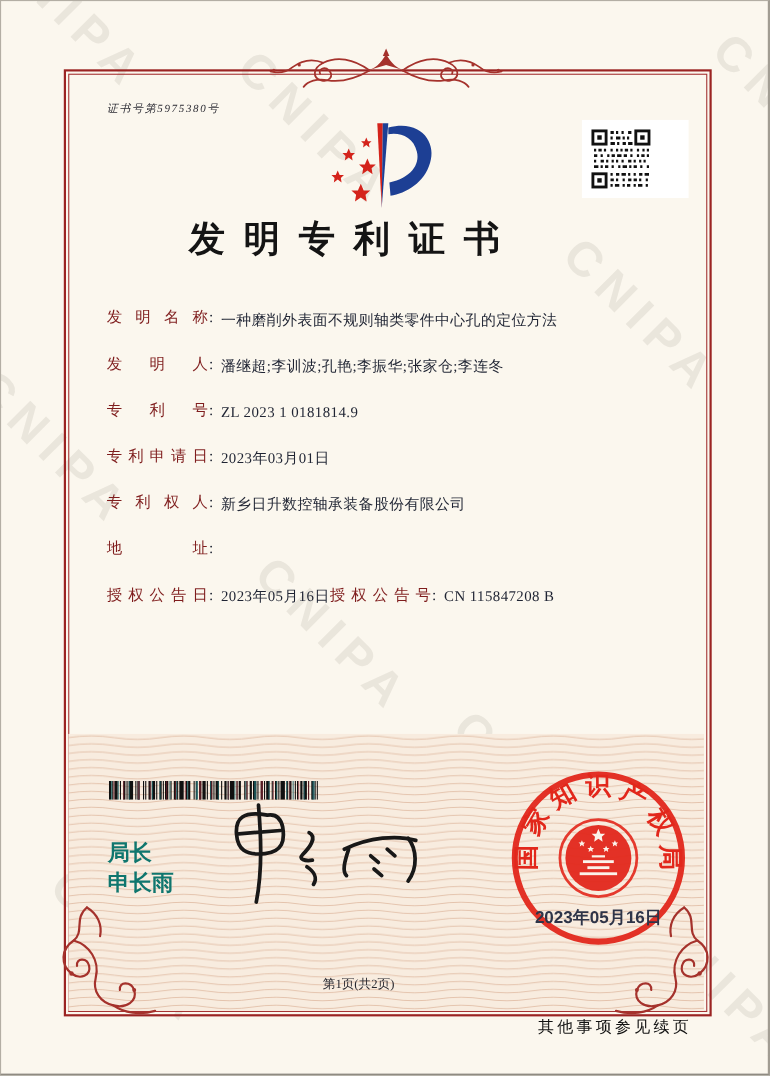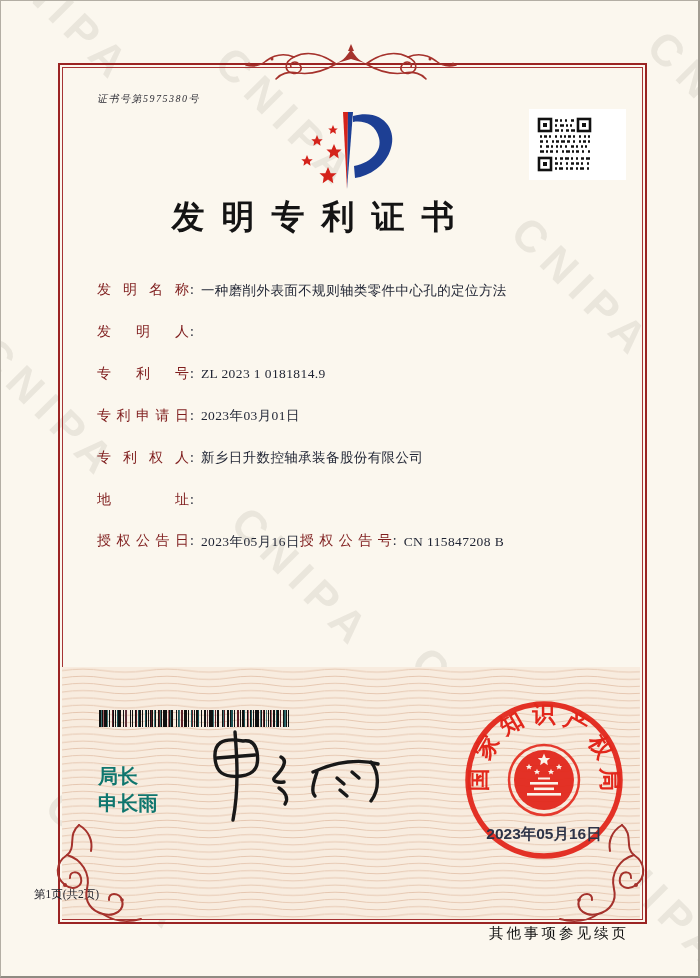--- a/index.html
+++ b/index.html
@@ -32,21 +32,21 @@
   .fcolon{flex:none; margin:0 7px 0 1px;}
   .fvalue{letter-spacing:0.4px; font-size:13.5px; padding-top:0.5px;}
   .grant2{display:flex;}
   
   .legal{left:96px; top:566px; width:510px; color:#1b1b1b; font-size:12.8px; line-height:21.5px;}
   .legal p{margin:0 0 4px 0; text-indent:2em; letter-spacing:0.6px;}
   
   .guil{left:61px; top:666px; width:578px; height:252px; z-index:2;}
   .signer{left:97px; top:762px; font-family:Liberation Serif, serif;
     font-weight:600; color:#0f766e; font-size:20px; line-height:27px; z-index:4;}
-  .pageno{left:58px; top:886px; width:584px; font-size:11.5px;
+  .pageno{left:58px; top:886px; width:584px; text-align:center; font-size:11.5px;
     color:#26262e; transform:translateX(-25px);}
   .contnote{left:58px; top:923px; width:584px; text-align:right; font-size:14.5px;
     color:#111; letter-spacing:3px; transform:translateX(-14px); z-index:4;}
   svg{display:block;}
   .mirror{transform:scaleX(-1);}
 </style>
 </head>
 <body>
 
 <svg width="0" height="0" style="position:absolute" aria-hidden="true">
@@ -148,20 +148,21 @@
 
   <div class="abs fields">
     <div class="frow">
       <span class="flabel">发明名称</span>
         <span class="fcolon">:</span>
       <span class="fvalue">一种磨削外表面不规则轴类零件中心孔的定位方法</span>
     </div>
     <div class="frow">
       <span class="flabel">发明人</span>
         <span class="fcolon">:</span>
+      <span class="fvalue">潘继超;李训波;孔艳;李振华;张家仓;李连冬</span>
     </div>
     <div class="frow">
       <span class="flabel">专利号</span>
         <span class="fcolon">:</span>
       <span class="fvalue">ZL 2023 1 0181814.9</span>
     </div>
     <div class="frow">
       <span class="flabel">专利申请日</span>
         <span class="fcolon">:</span>
       <span class="fvalue">2023年03月01日</span>

